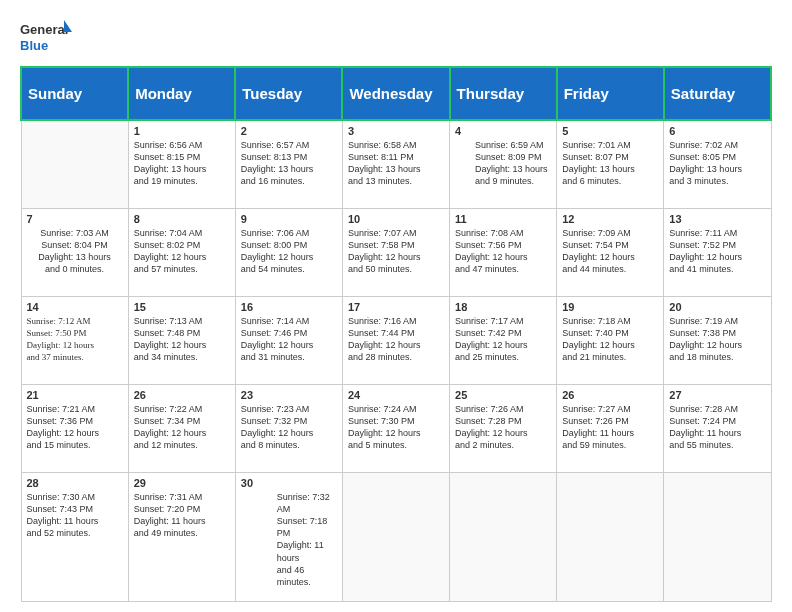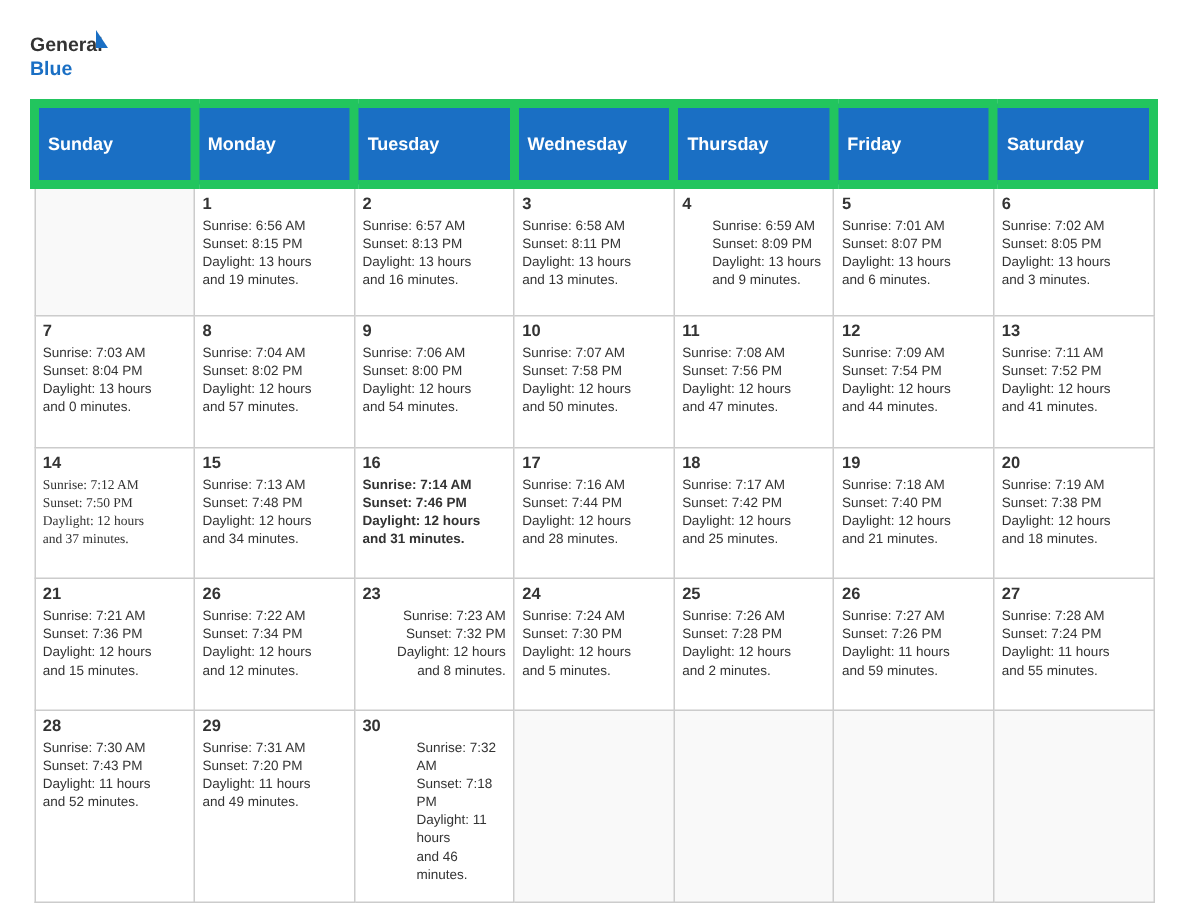--- a/index.html
+++ b/index.html
@@ -46,22 +46,22 @@
       border: 1px solid #ccc;
       border-collapse: collapse;
       width: 100%;
       table-layout: fixed;
     }
     .calendar th {
       background: #1a6fc4;
       color: #fff;
       text-align: left;
       padding: 17px 6px;
-      font-size: 12px;
-      border: 6px solid #22c55e;
+      font-size: 15px;
+      border: 2px solid #22c55e;
     }
     .calendar td {
       border: 1px solid #ccc;
       vertical-align: top;
       padding: 4px 5px;
       font-size: 9.5px;
       color: #333;
       height: 82px;
     }
     .day-number {
@@ -154,21 +154,21 @@
             <span class="day-number">6</span>
             <div class="day-info" style="white-space: pre-line;">Sunrise: 7:02 AM
 Sunset: 8:05 PM
 Daylight: 13 hours
 and 3 minutes.</div>
           </td>
         </tr>
         <tr>
           <td>
             <span class="day-number">7</span>
-            <div class="day-info" style="white-space: pre-line;">Sunrise: 7:03 AM
+            <div class="day-info" style="white-space: pre-line; text-align: center;">Sunrise: 7:03 AM
 Sunset: 8:04 PM
 Daylight: 13 hours
 and 0 minutes.</div>
           </td>
           <td>
             <span class="day-number">8</span>
             <div class="day-info" style="white-space: pre-line;">Sunrise: 7:04 AM
 Sunset: 8:02 PM
 Daylight: 12 hours
 and 57 minutes.</div>
@@ -219,21 +219,21 @@
           </td>
           <td>
             <span class="day-number">15</span>
             <div class="day-info" style="white-space: pre-line;">Sunrise: 7:13 AM
 Sunset: 7:48 PM
 Daylight: 12 hours
 and 34 minutes.</div>
           </td>
           <td>
             <span class="day-number">16</span>
-            <div class="day-info" style="white-space: pre-line; font-weight: bold;">Sunrise: 7:14 AM
+            <div class="day-info" style="white-space: pre-line;">Sunrise: 7:14 AM
 Sunset: 7:46 PM
 Daylight: 12 hours
 and 31 minutes.</div>
           </td>
           <td>
             <span class="day-number">17</span>
             <div class="day-info" style="white-space: pre-line;">Sunrise: 7:16 AM
 Sunset: 7:44 PM
 Daylight: 12 hours
 and 28 minutes.</div>
@@ -270,21 +270,21 @@
           </td>
           <td>
             <span class="day-number">26</span>
             <div class="day-info" style="white-space: pre-line;">Sunrise: 7:22 AM
 Sunset: 7:34 PM
 Daylight: 12 hours
 and 12 minutes.</div>
           </td>
           <td>
             <span class="day-number">23</span>
-            <div class="day-info" style="white-space: pre-line; text-align: right;">Sunrise: 7:23 AM
+            <div class="day-info" style="white-space: pre-line;">Sunrise: 7:23 AM
 Sunset: 7:32 PM
 Daylight: 12 hours
 and 8 minutes.</div>
           </td>
           <td>
             <span class="day-number">24</span>
             <div class="day-info" style="white-space: pre-line;">Sunrise: 7:24 AM
 Sunset: 7:30 PM
 Daylight: 12 hours
 and 5 minutes.</div>

